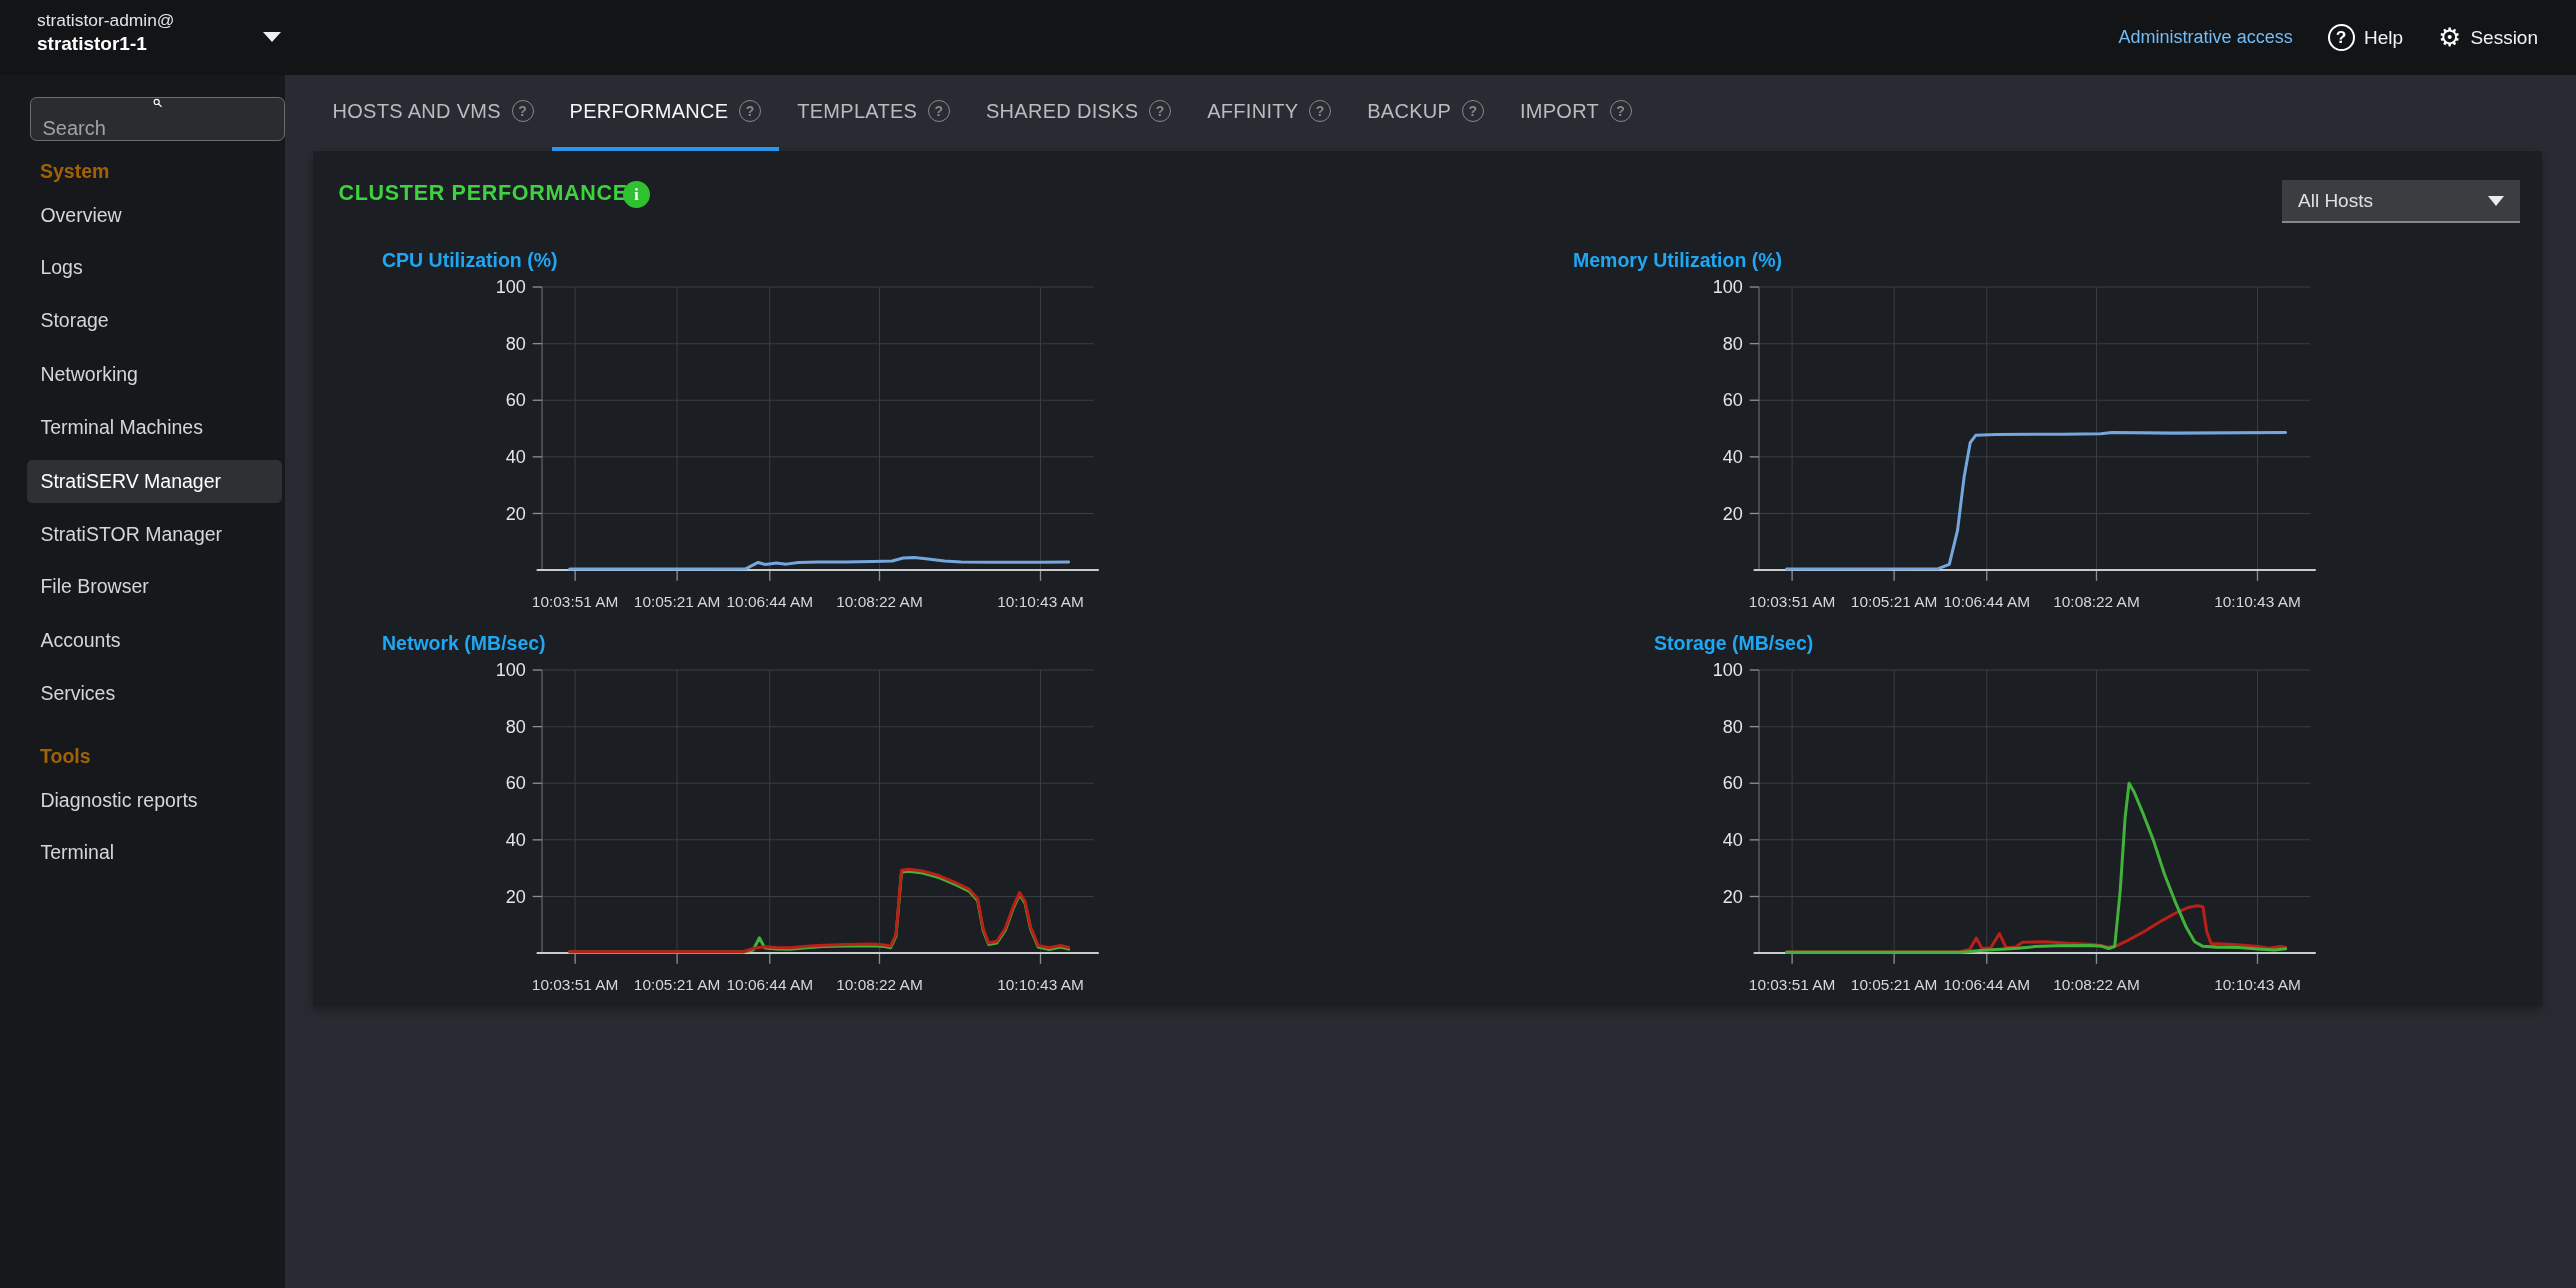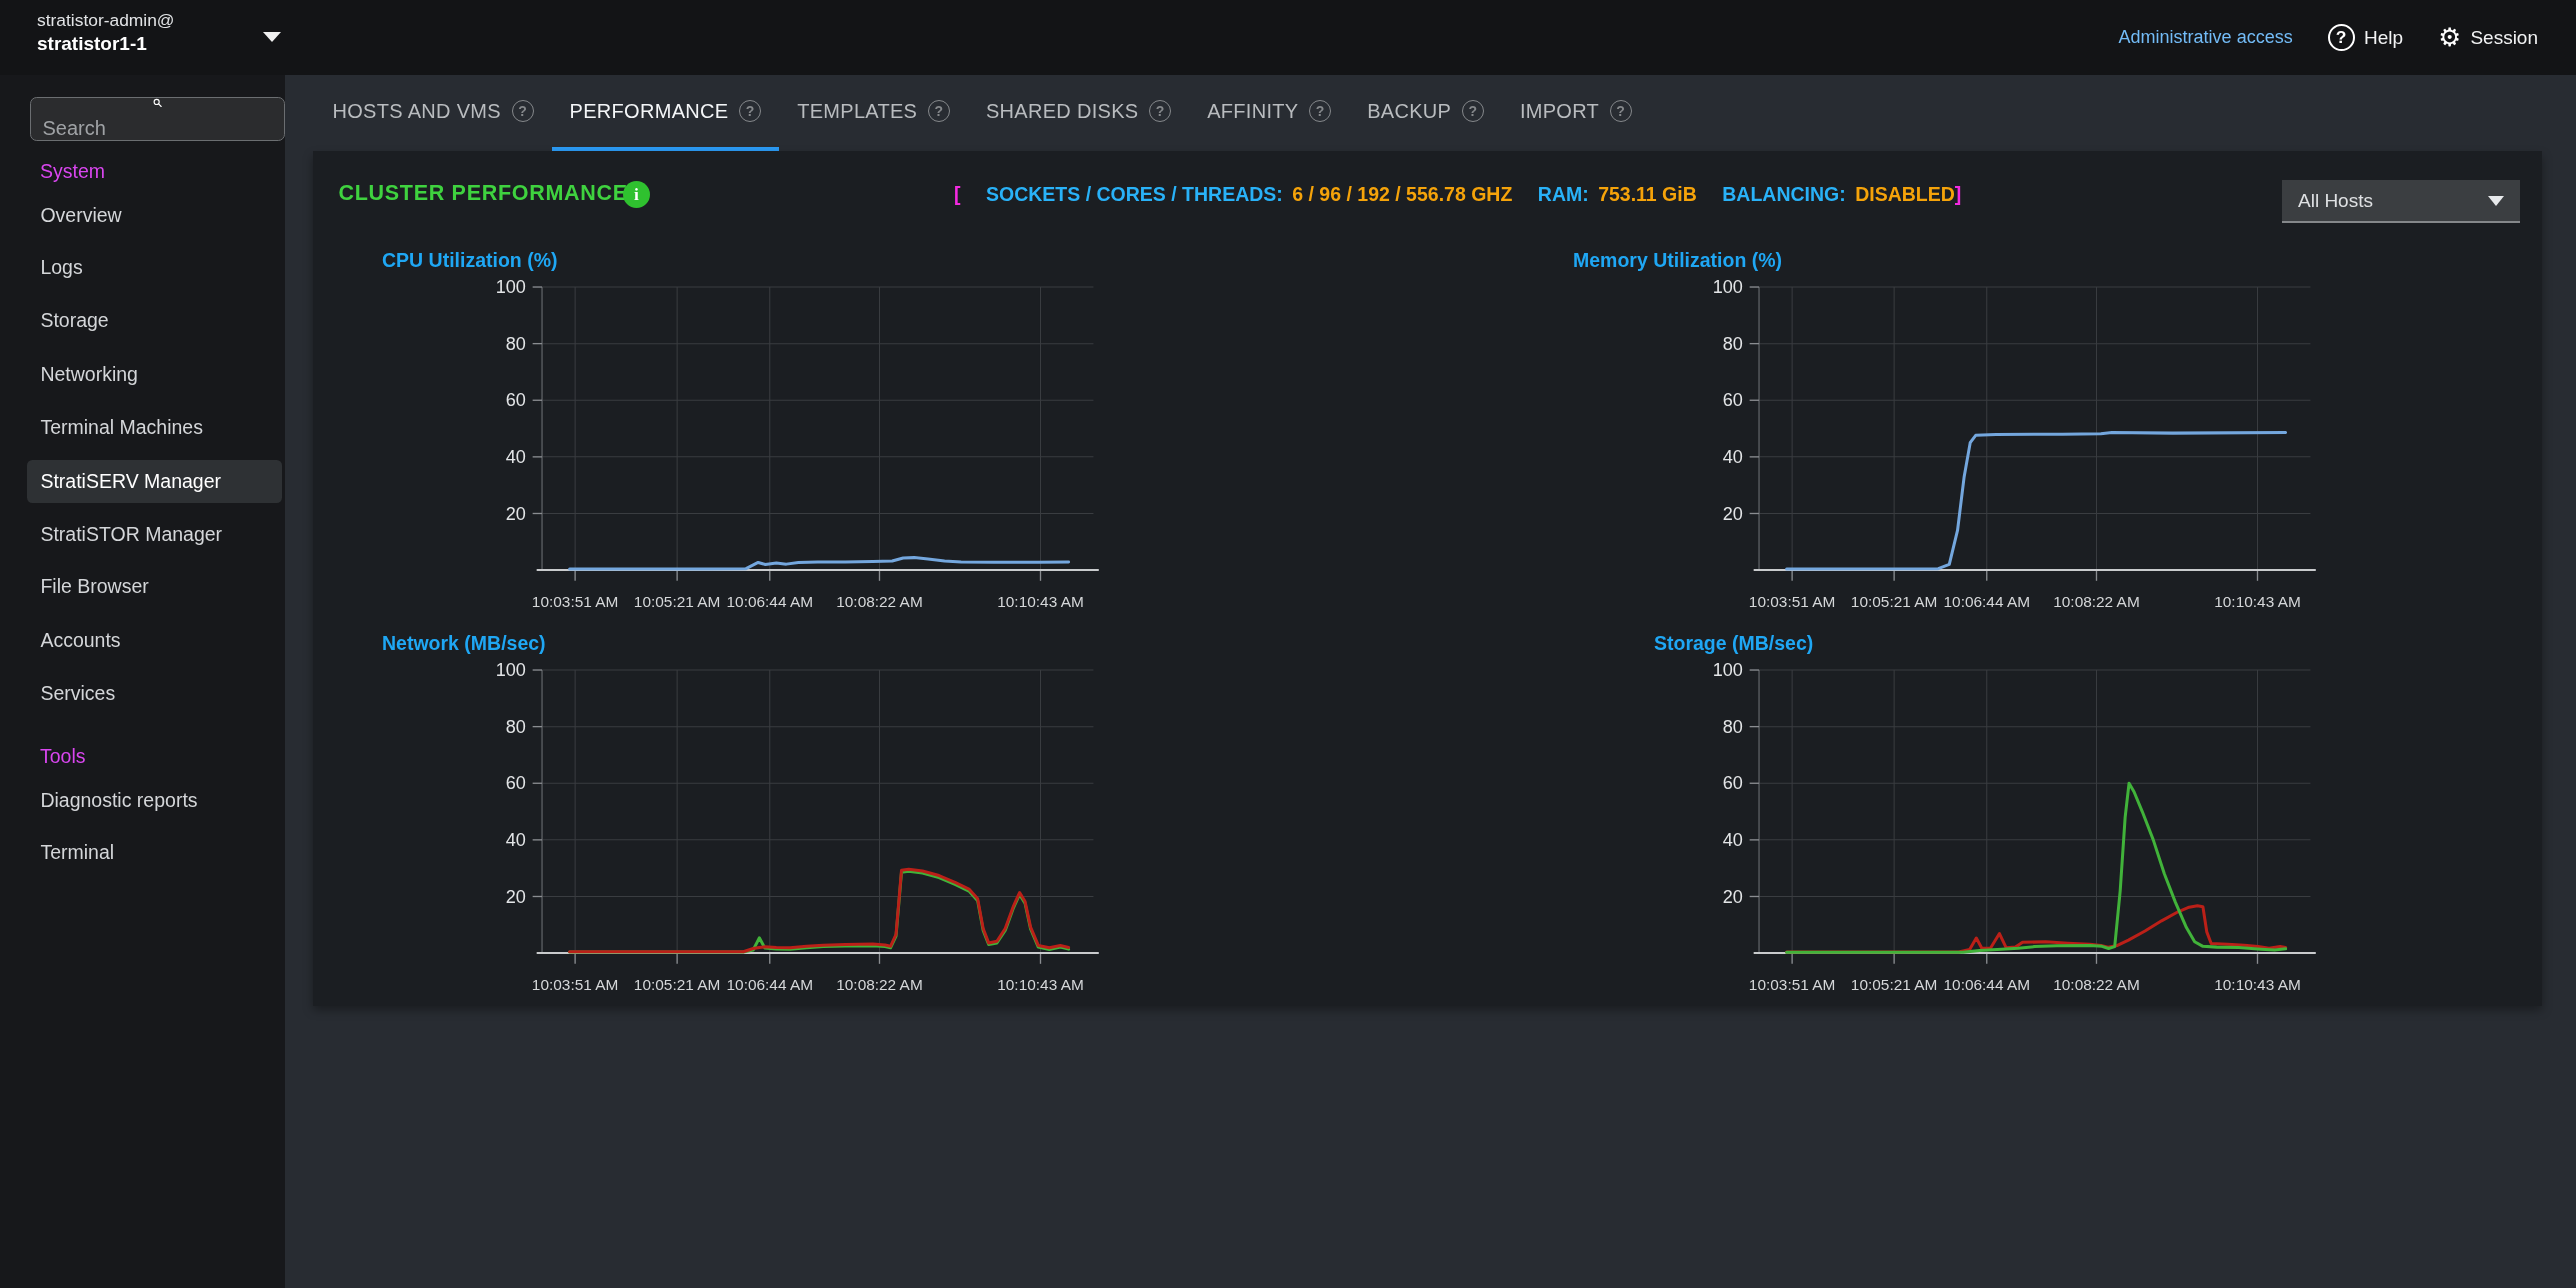--- a/index.html
+++ b/index.html
@@ -20,21 +20,21 @@
   .qcircle.big { width:27px; height:27px; border:2px solid #ffffff; color:#ffffff; font-size:17.4px; font-weight:bold; }
   .gear-glyph { font-size:25.5px; color:#ffffff; line-height:1; }
 
   
   .sidebar { position:absolute; left:0; top:75px; width:285px; bottom:0; background:#17181b; z-index:4; }
   .searchbox { position:absolute; left:29.5px; top:21.5px; width:255px; height:44px; border:1.3px solid #6b6e71;
     border-radius:6.7px; background:#2b2c2e; display:flex; align-items:center; padding:0 12px; gap:9.4px;flex-direction:column; }
   .searchbox input { background:transparent; border:none; outline:none; color:#c8cacc; font-size:20px; width:100%;
     font-family:"Liberation Sans", sans-serif; }
   .searchbox input::placeholder { color:#9fa2a5; }
-  .nav-heading { position:absolute; left:40px; height:40px; line-height:40px; font-size:19.5px; font-weight:normal; color:#d946ef; }
+  .nav-heading { position:absolute; left:40px; height:40px; line-height:40px; font-size:19.5px; font-weight:bold; color:#a16207; }
   .nav-item { position:absolute; left:27px; right:2.7px; height:40px; line-height:40px; padding-left:13.4px;
     font-size:19.5px; color:#d4d6d9; border-radius:5.4px; cursor:pointer; }
   .nav-item.sel { background:#2e3134; color:#ffffff; height:43px; line-height:43px; }
 
   
   .page { position:absolute; left:285px; top:75px; right:0; bottom:0; background:#282c32; }
   .tabstrip { position:absolute; left:0; top:0; right:0; height:76px; display:flex; align-items:stretch; padding-left:29.5px; }
   .tab { display:flex; align-items:center; gap:10.7px; padding:0 18px; font-size:20px; letter-spacing:0.3px;
     color:#b9bcbf; cursor:pointer; border-bottom:4.7px solid transparent; }
   .tab.active { color:#f4f6f8; border-bottom-color:#2b9af3; }
@@ -164,21 +164,20 @@
         </span>
     </div>
   </div>
 
   <section class="panel charts-panel">
     <div class="cluster-title">CLUSTER PERFORMANCE</div>
     <div class="info-icon">
         <span>i</span>
       </div>
 
-    <div class="cluster-stats"><span class="bracket">[</span><span class="stat-label">SOCKETS / CORES / THREADS:</span><span class="stat-value">6 / 96 / 192 / 556.78 GHZ</span><span class="stat-label">RAM:</span><span class="stat-value">753.11 GiB</span><span class="stat-label">BALANCING:</span><span class="stat-value">DISABLED</span><span class="bracket">]</span></div>
 
     <div class="host-select">
       <span>All Hosts</span>
       <span class="select-caret"></span>
     </div>
 
     <div class="chart-title" style="left:69px;top:98px">CPU Utilization (%)</div>
     <div class="chart-title" style="left:1260px;top:98px">Memory Utilization (%)</div>
     <div class="chart-title" style="left:69px;top:481px">Network (MB/sec)</div>
     <div class="chart-title" style="left:1341px;top:481px">Storage (MB/sec)</div>

